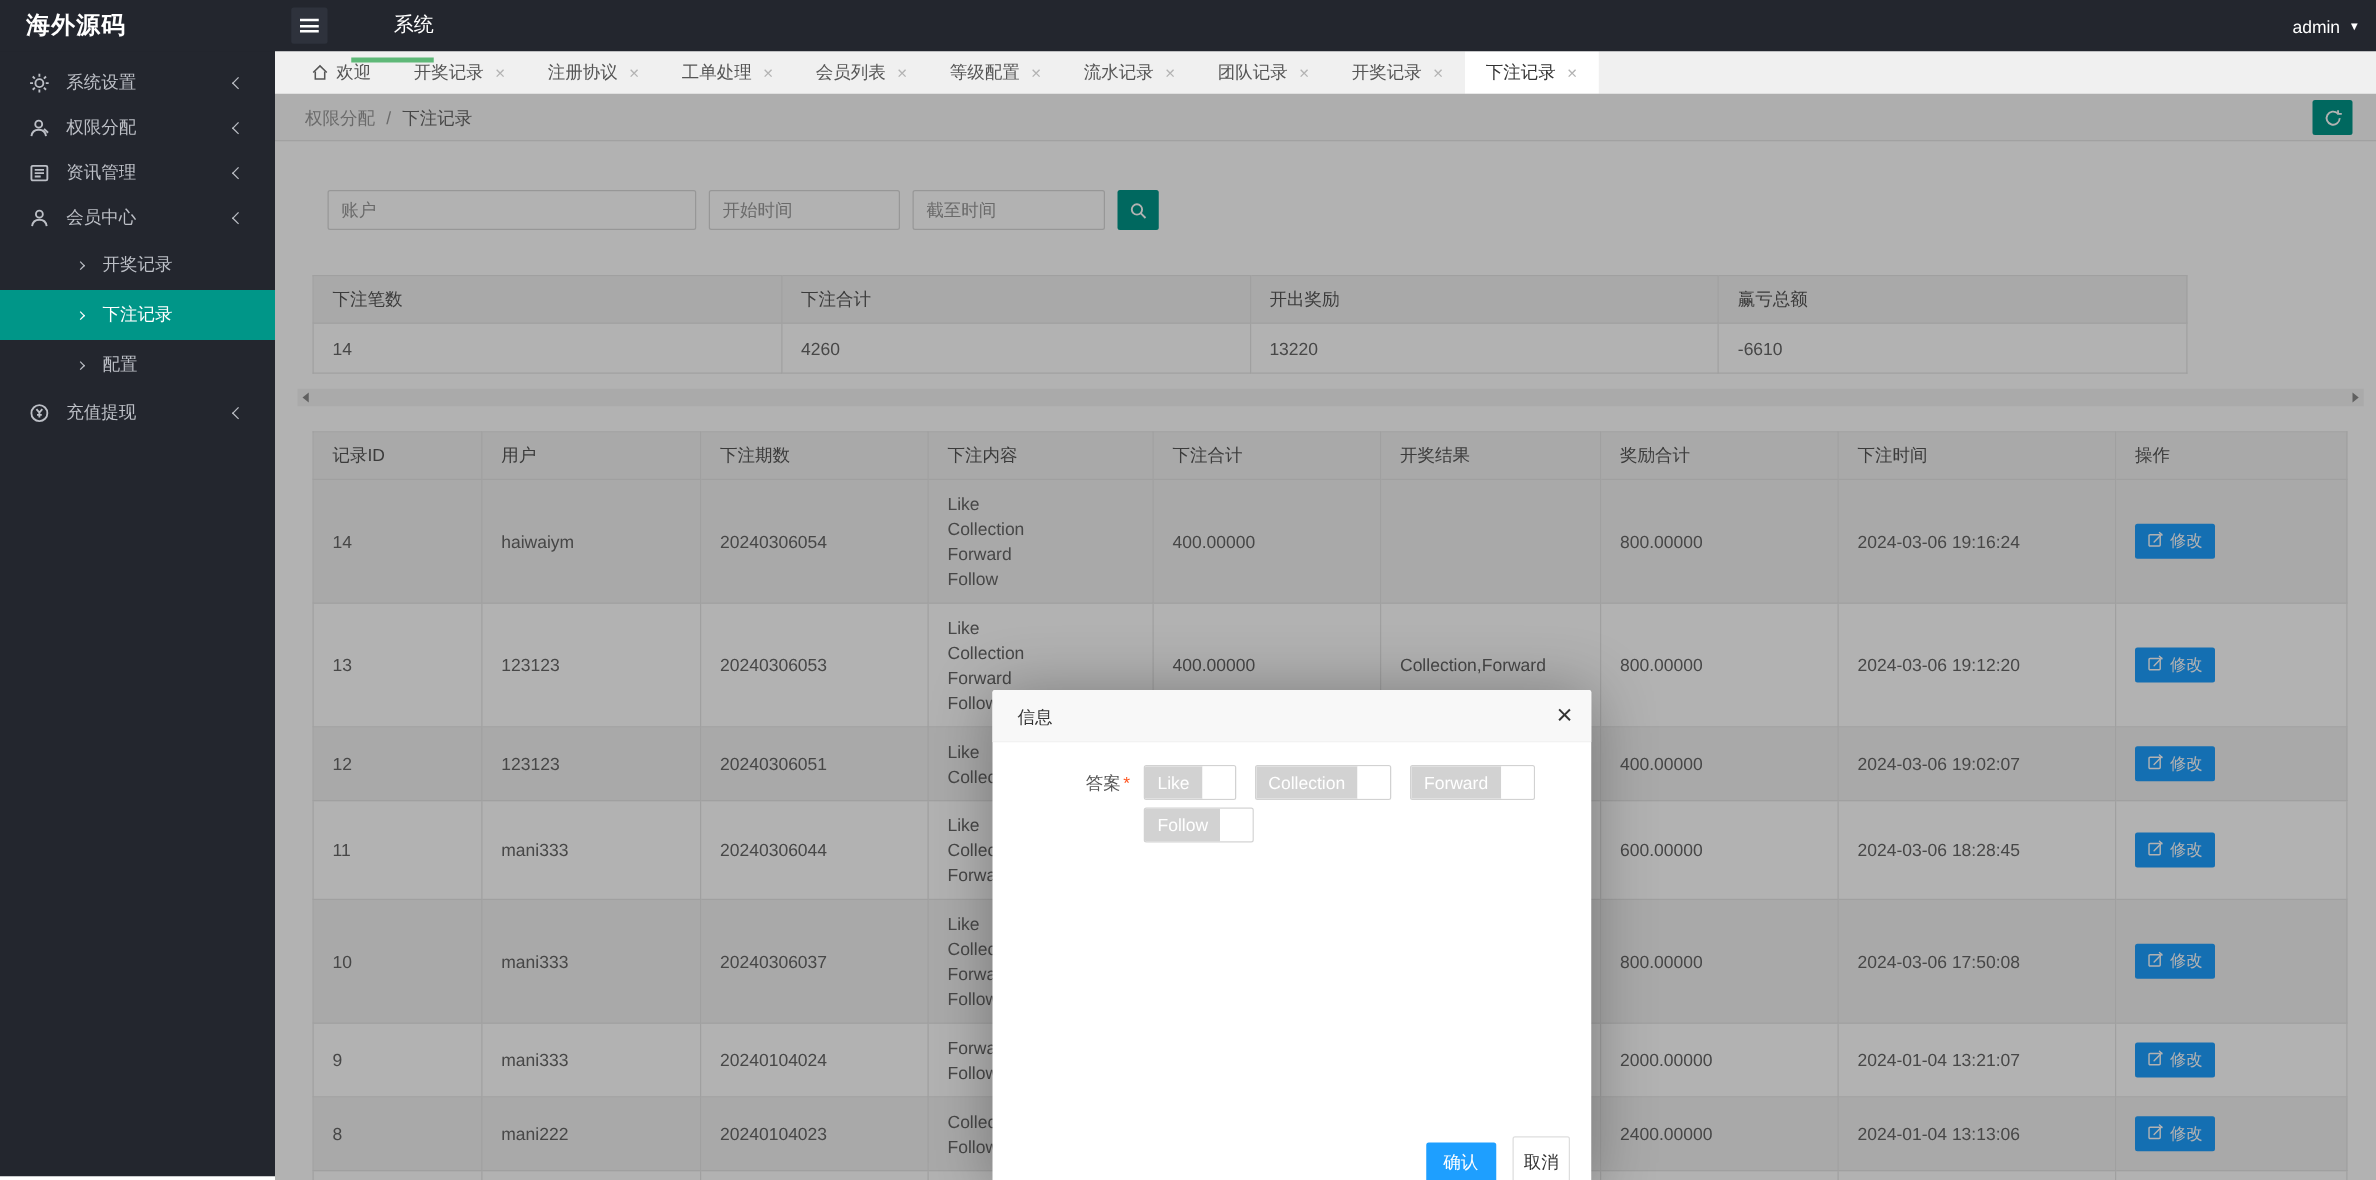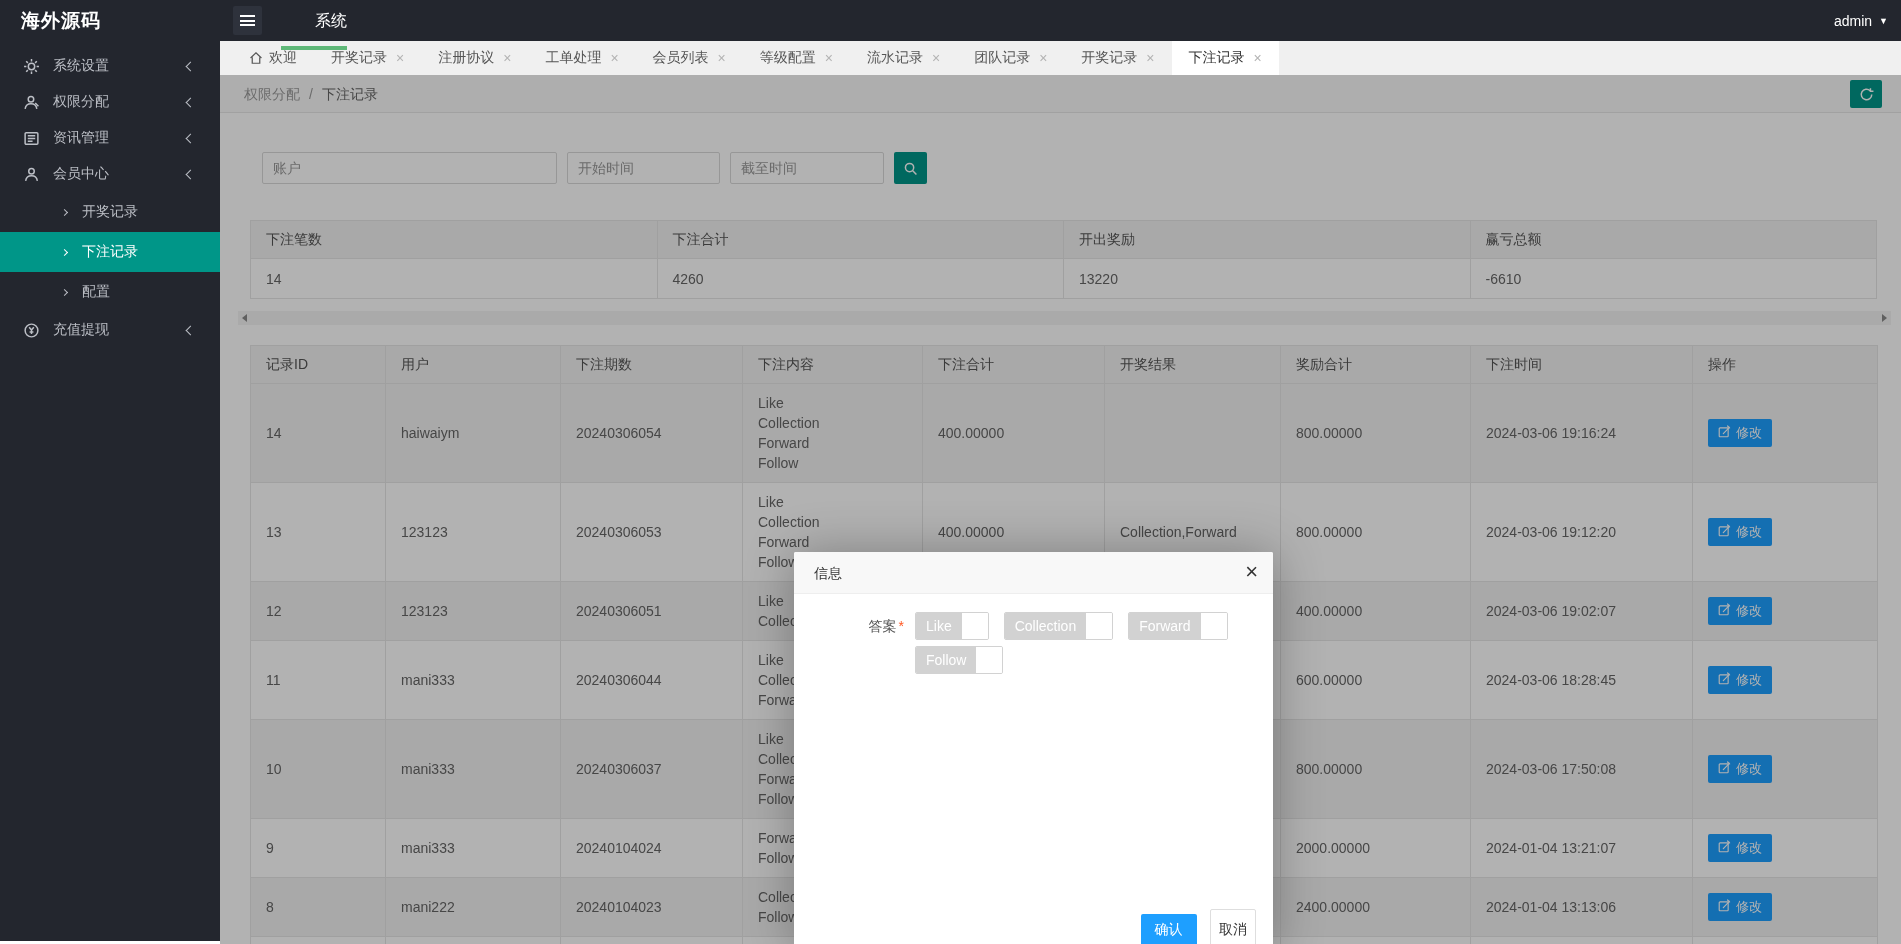--- a/index.html
+++ b/index.html
@@ -49,21 +49,21 @@
   .s-input { position:absolute; top:77px; height:32px; border:1px solid #d9d9d9; border-radius:2px; padding-left:10px; font-size:14px; color:#666; font-family:inherit; background:#fff; }
   .s-input::placeholder { color:#999; }
   #inp-account { left:42px; width:295px; }
   #inp-start { left:347px; width:153px; }
   #inp-end { left:510px; width:154px; }
   .search-btn { position:absolute; left:674px; top:77px; width:33px; height:32px; background:var(--accent_teal); border:none; border-radius:2px; cursor:pointer; display:flex; align-items:center; justify-content:center; }
   .search-btn svg { width:15px; height:15px; }
   table.grid { border-collapse:collapse; table-layout:fixed; background:#fff; }
   table.grid th, table.grid td { border:1px solid #e6e6e6; text-align:left; font-weight:400; }
   table.grid th { background:#f2f2f2; color:#555; font-size:14px; height:38px; padding:0 15px; }
-  .sum-table { position:absolute; left:30px; top:145px; width:1627px; }
+  .sum-table { position:absolute; left:30px; top:145px; width:1500px; }
   .sum-table td { height:40px; padding:0 15px; font-size:14px; color:#666; }
   .hscroll { position:absolute; left:18px; top:236px; width:1653px; height:14px; background:#f4f4f4; display:flex; align-items:center; justify-content:space-between; padding:0 4px; }
   .tri-l { width:0; height:0; border:4px solid transparent; border-left:none; border-right:5px solid #8a8a8a; }
   .tri-r { width:0; height:0; border:4px solid transparent; border-right:none; border-left:5px solid #8a8a8a; }
   .main-table { position:absolute; left:30px; top:270px; width:1627px; }
   .main-table td { padding:9px 15px; font-size:14px; color:#666; line-height:20px; vertical-align:middle; }
   .main-table tr.stripe td { background:#f2f2f2; }
   .main-table tr.filler td { height:40px; }
   .btn-edit { display:inline-flex; align-items:center; gap:5px; height:28px; padding:0 10px; background:var(--primary_blue); color:#fff; border:none; border-radius:2px; font-size:13px; cursor:pointer; font-family:inherit; }
   .btn-edit svg { width:13px; height:13px; }

